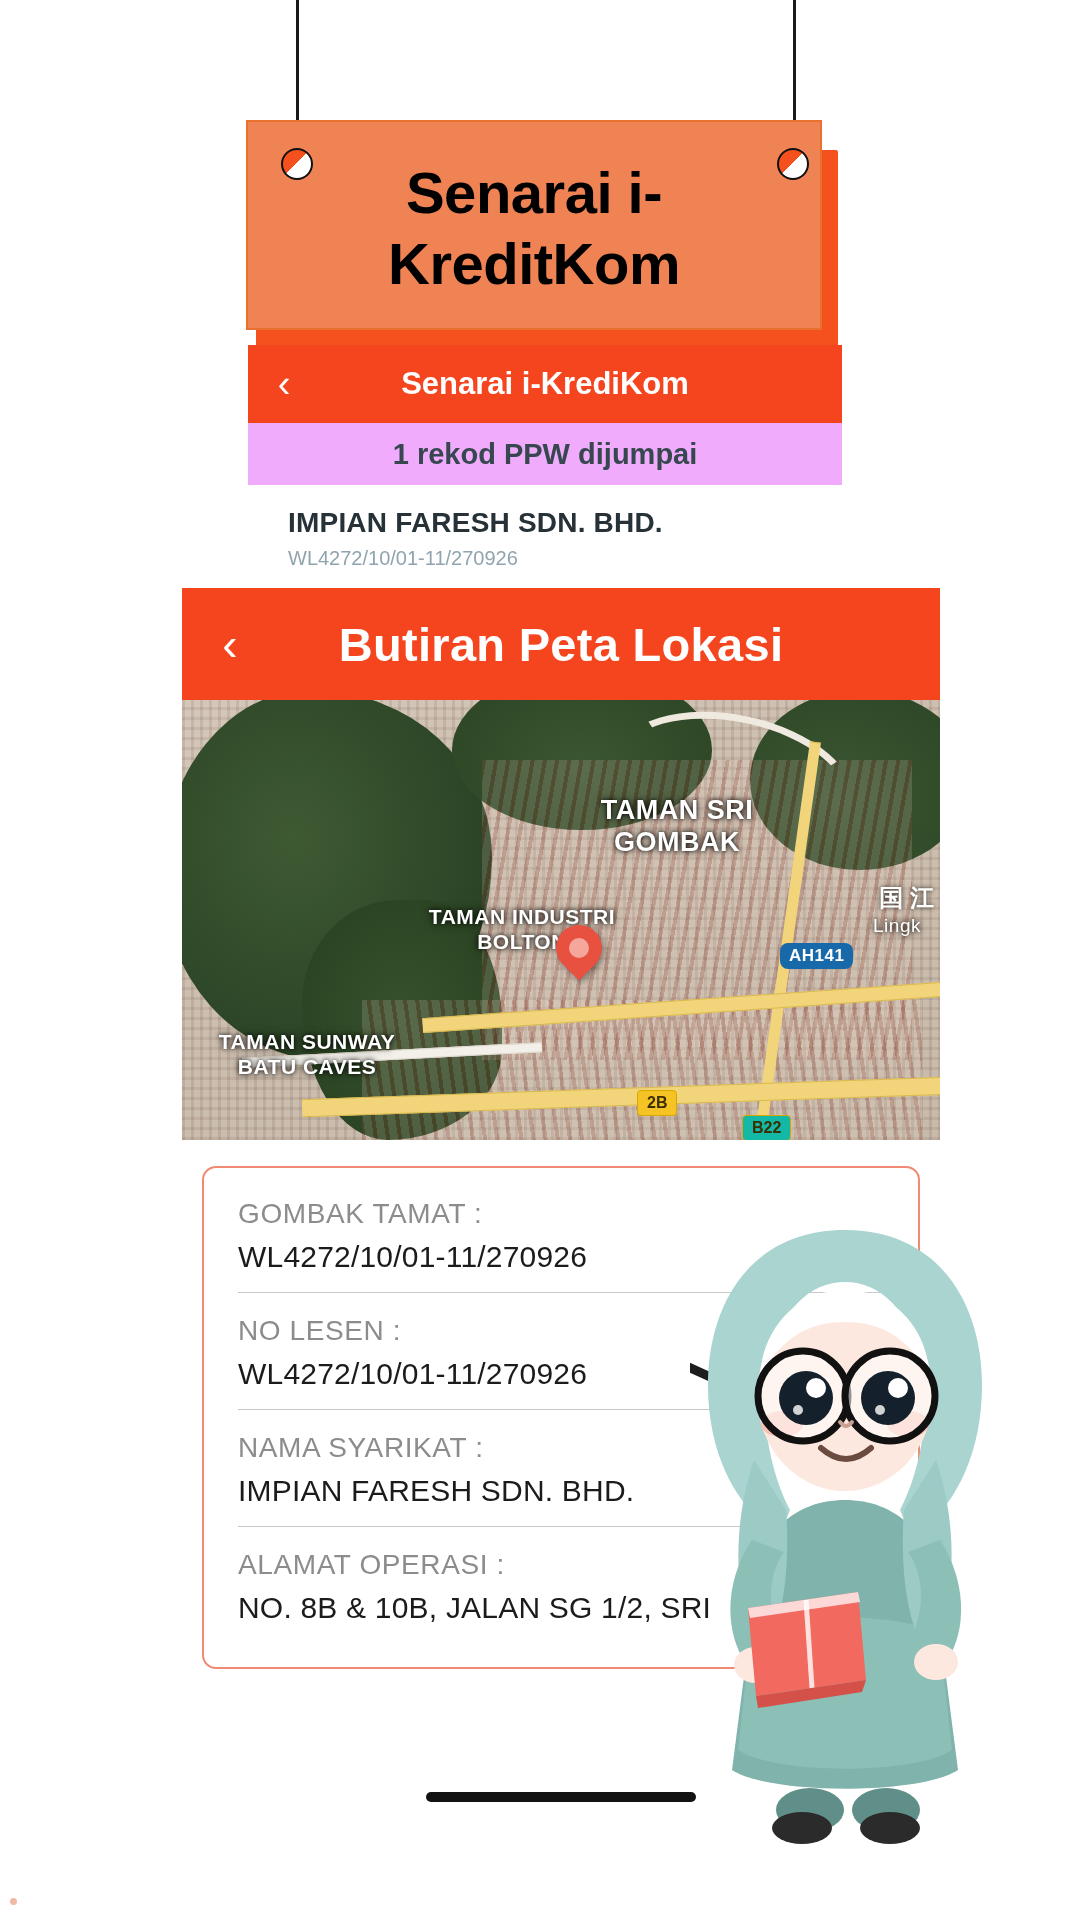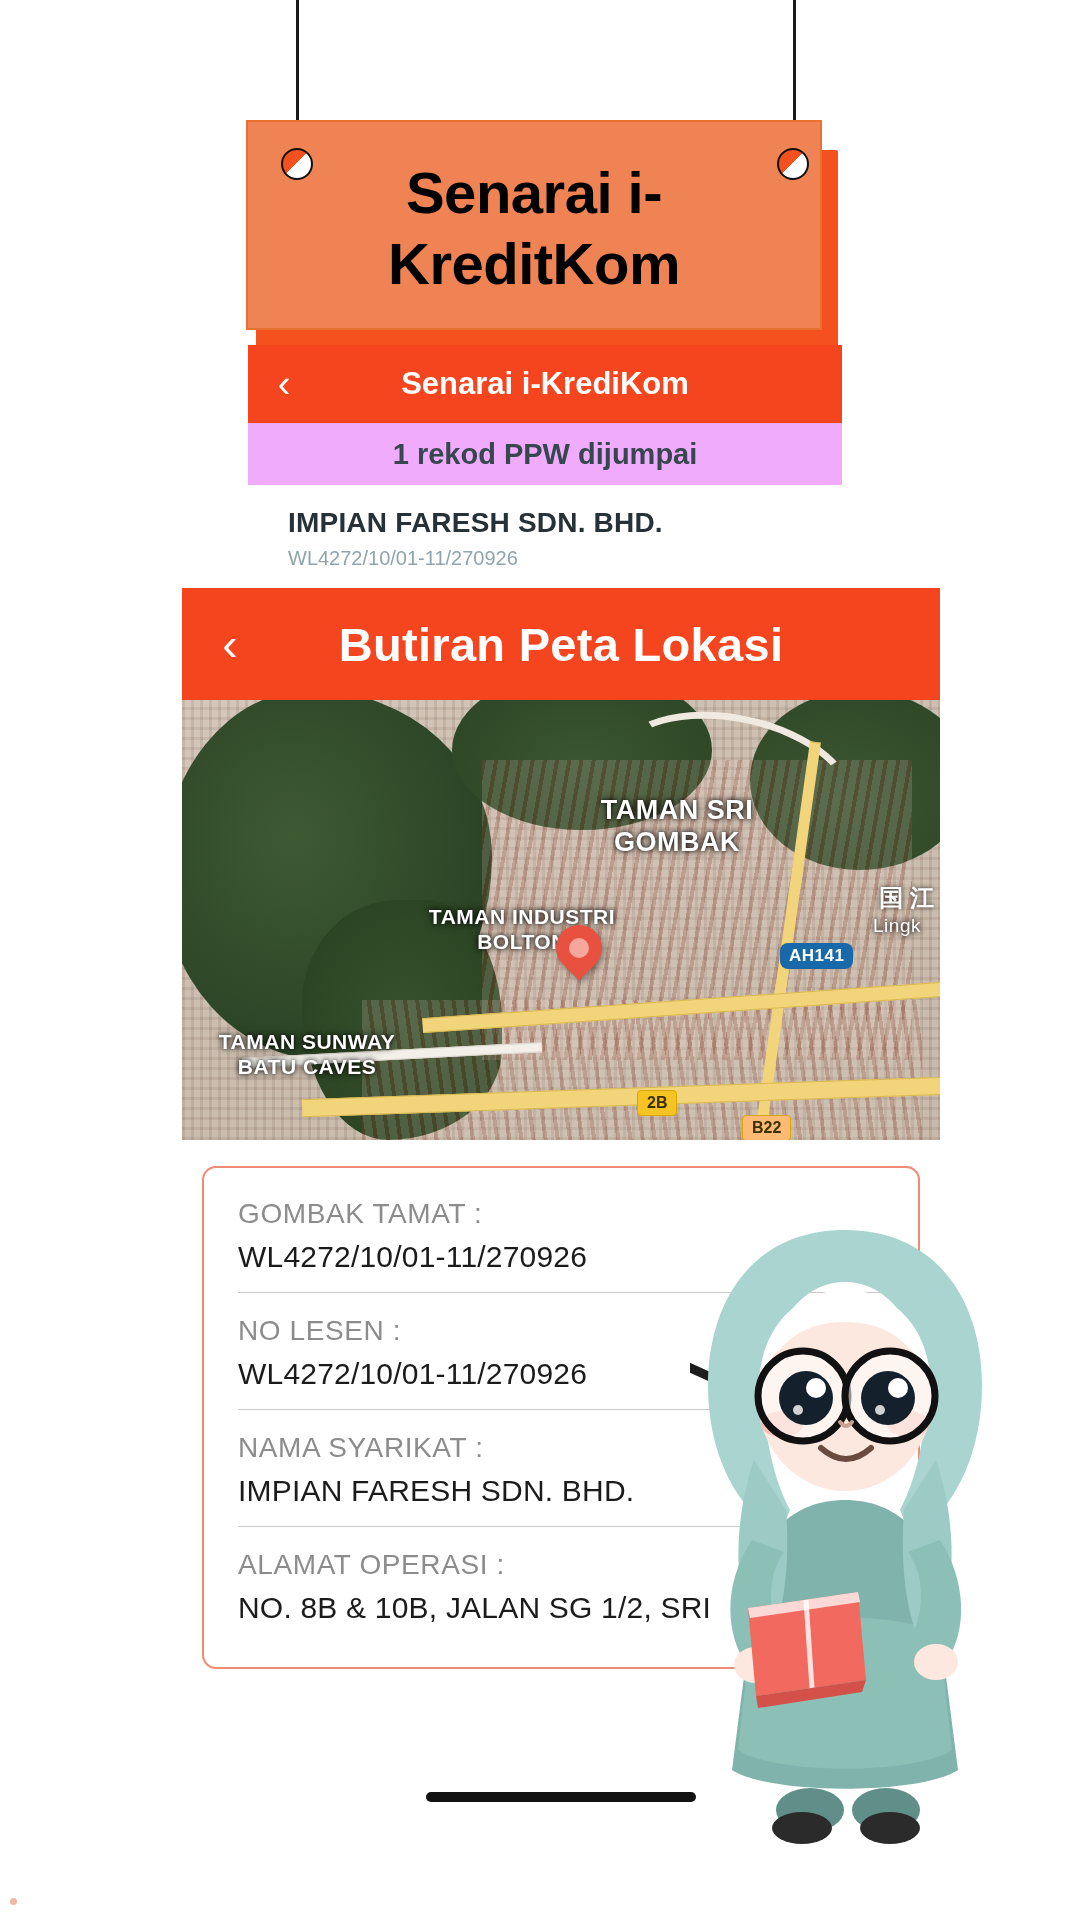--- a/index.html
+++ b/index.html
@@ -271,21 +271,21 @@
     position: absolute;
     background: #f6c324;
     color: #3b2f00;
     font-size: 16px;
     font-weight: bold;
     padding: 3px 9px;
     border-radius: 4px;
     border: 1px solid #d9a800;
   }
   .badge-y.b28 { left: 455px; top: 390px; }
-  .badge-y.b22 { left: 560px; top: 415px; background:#fdba74; }
+  .badge-y.b22 { left: 560px; top: 415px; background:#14b8a6; }
   .cjk {
     position: absolute;
     right: 6px; top: 182px;
     color: #fff; font-size: 24px; font-weight: bold;
     text-shadow: 0 0 5px rgba(0,0,0,.8);
   }
   .marker {
     position: absolute;
     left: 374px;
     top: 225px;

